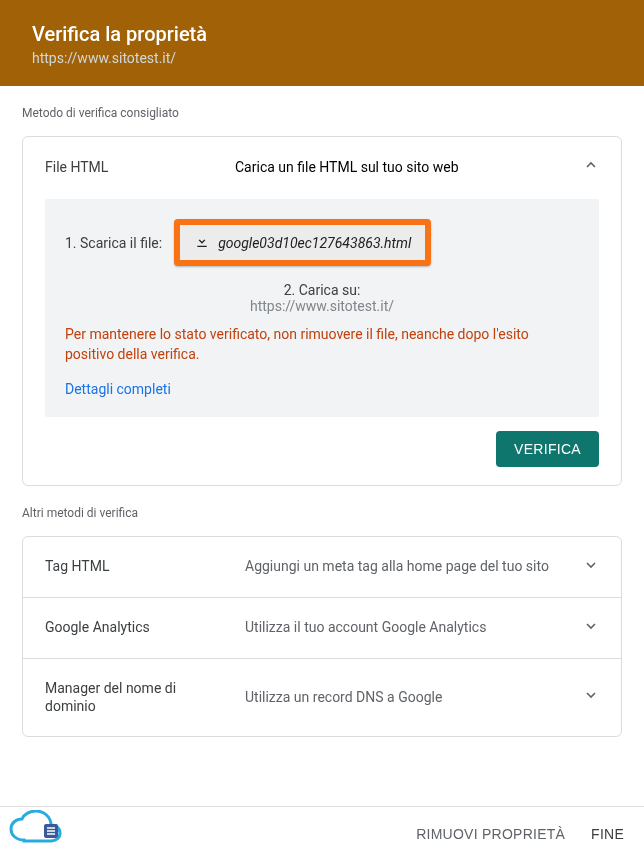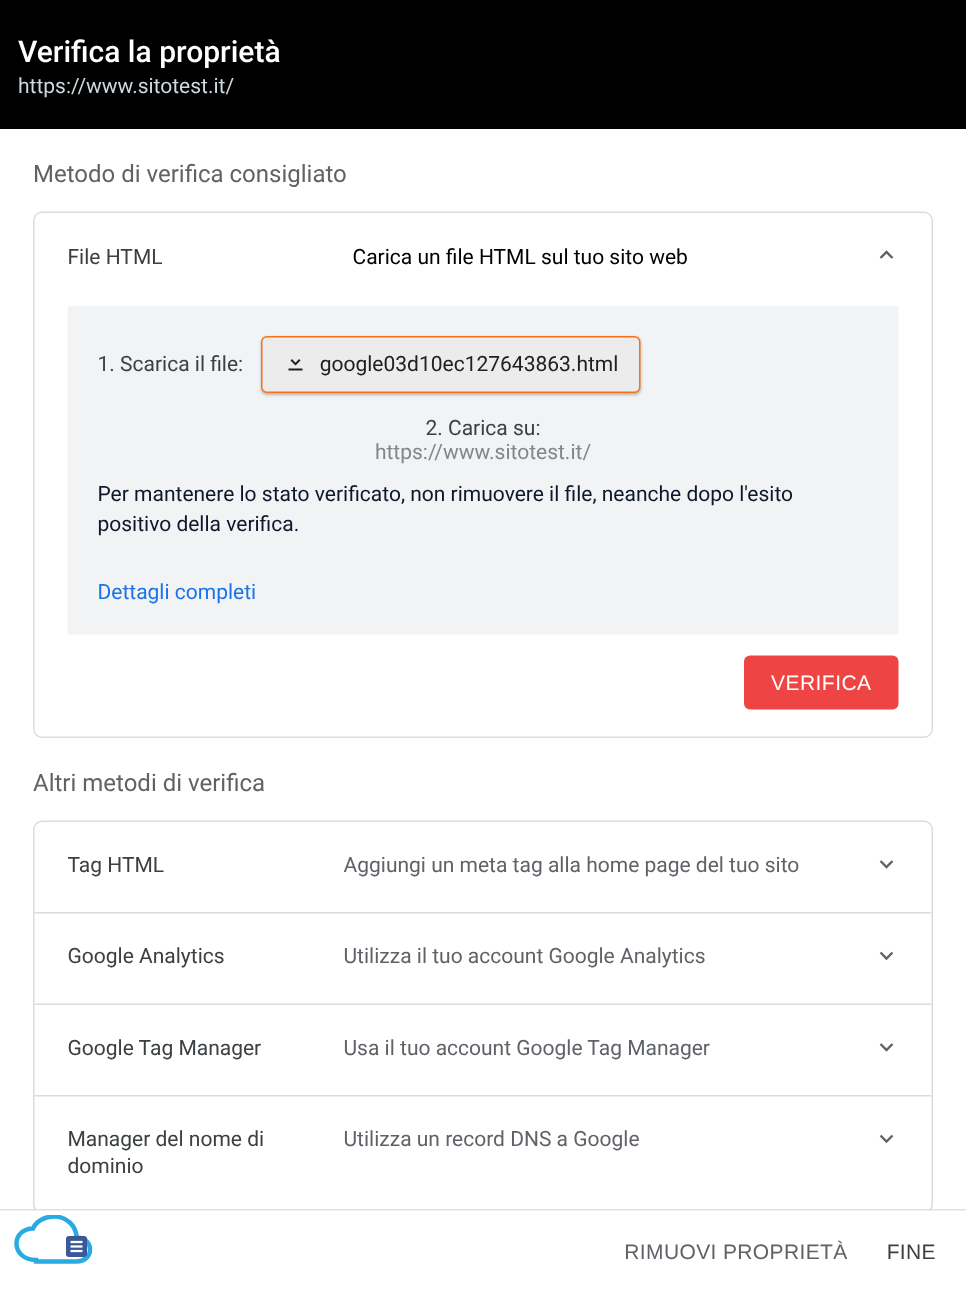--- a/index.html
+++ b/index.html
@@ -5,41 +5,41 @@
   * { box-sizing: border-box; margin: 0; padding: 0; }
   body {
     font-family: Roboto, Arial, sans-serif;
     background: #fff;
     width: 644px;
     height: 860px;
     overflow: hidden;
     color: #3c4043;
   }
   .header {
-    background: #000000;
+    background: #a16207;
     color: #fff;
-    padding: 22px 22px 20px 12px;
+    padding: 22px 22px 20px 32px;
   }
   .header-title {
     font-size: 20px;
     font-weight: 500;
     margin-bottom: 4px;
   }
   .header-url {
     font-size: 14px;
     color: #cfd8dc;
   }
   .content {
     padding: 0 22px;
   }
   .content-scroll {
     padding-bottom: 24px;
   }
   .section-label {
-    font-size: 16px;
+    font-size: 12px;
     color: #5f6368;
     padding: 20px 0 16px 0;
   }
   .card {
     border: 1px solid #dadce0;
     border-radius: 6px;
     padding: 20px 22px 18px 22px;
   }
   .method-header {
     display: flex;
@@ -72,70 +72,72 @@
     display: flex;
     align-items: center;
     font-size: 14px;
     color: #3c4043;
     margin-bottom: 16px;
     text-align: center;
   }
   .download-btn {
     margin-left: 12px;
     background: #ececec;
-    border: 1px solid #f97316;
+    border: 6px solid #f97316;
     border-radius: 4px;
     padding: 8px 14px;
     display: inline-flex;
     align-items: center;
     gap: 8px;
     font-size: 14px;
     color: #202124;
     box-shadow: 0 1px 2px rgba(0,0,0,0.25);
     cursor: pointer;
+    font-style: italic;
   }
   .step2-url { color: #80868b; }
   .note {
     font-size: 14px;
-    color: #0f172a;
+    color: #c2410c;
     line-height: 1.45;
     margin-top: 6px;
-    margin-bottom: 26px;
+    margin-bottom: 16px;
   }
   .details-link {
     color: #1a73e8;
     font-size: 14px;
     cursor: pointer;
   }
   .verify-row {
     display: flex;
     justify-content: flex-end;
     margin-top: 14px;
   }
   .verify-btn {
-    background: #ef4444;
+    background: #0f766e;
     color: #fff;
     border: none;
     border-radius: 4px;
     padding: 10px 18px;
     font-size: 14px;
     font-weight: 500;
     letter-spacing: 0.3px;
     cursor: pointer;
   }
   .method-list {
     border: 1px solid #dadce0;
     border-radius: 6px;
     overflow: hidden;
   }
   .method-item {
     display: flex;
+    align-items: center;
     padding: 20px 22px;
     border-bottom: 1px solid #dadce0;
-    gap: 8px;
+    gap: 24px;
     cursor: pointer;
   }
   .method-item:last-child { border-bottom: none; }
   .method-item .mname {
     font-size: 14px;
     color: #3c4043;
     width: 176px;
     flex-shrink: 0;
     line-height: 1.35;
   }
@@ -240,29 +242,20 @@
       <div class="method-item">
         <div class="mname">Google Analytics</div>
         <div class="mdesc">Utilizza il tuo account Google Analytics</div>
         <span class="chevron">
           <svg width="16" height="16" viewBox="0 0 24 24" fill="none" stroke="currentColor" stroke-width="2.4">
               <polyline points="6 9 12 15 18 9"></polyline>
             </svg>
         </span>
       </div>
       <div class="method-item">
-        <div class="mname">Google Tag Manager</div>
-        <div class="mdesc">Usa il tuo account Google Tag Manager</div>
-        <span class="chevron">
-          <svg width="16" height="16" viewBox="0 0 24 24" fill="none" stroke="currentColor" stroke-width="2.4">
-              <polyline points="6 9 12 15 18 9"></polyline>
-            </svg>
-        </span>
-      </div>
-      <div class="method-item">
         <div class="mname">Manager del nome di dominio</div>
         <div class="mdesc">Utilizza un record DNS a Google</div>
         <span class="chevron">
           <svg width="16" height="16" viewBox="0 0 24 24" fill="none" stroke="currentColor" stroke-width="2.4">
               <polyline points="6 9 12 15 18 9"></polyline>
             </svg>
         </span>
       </div>
     </div>
 

